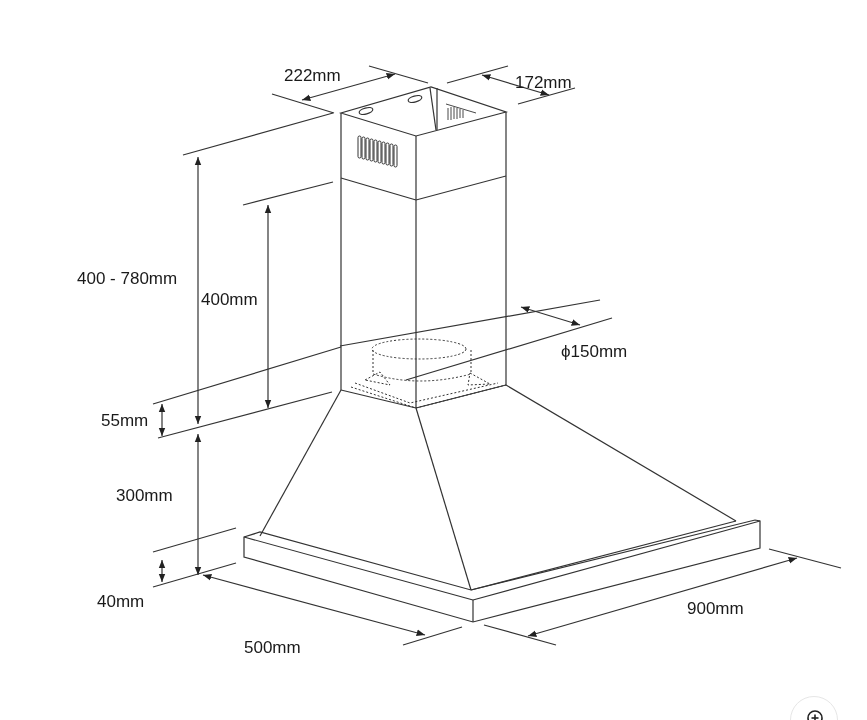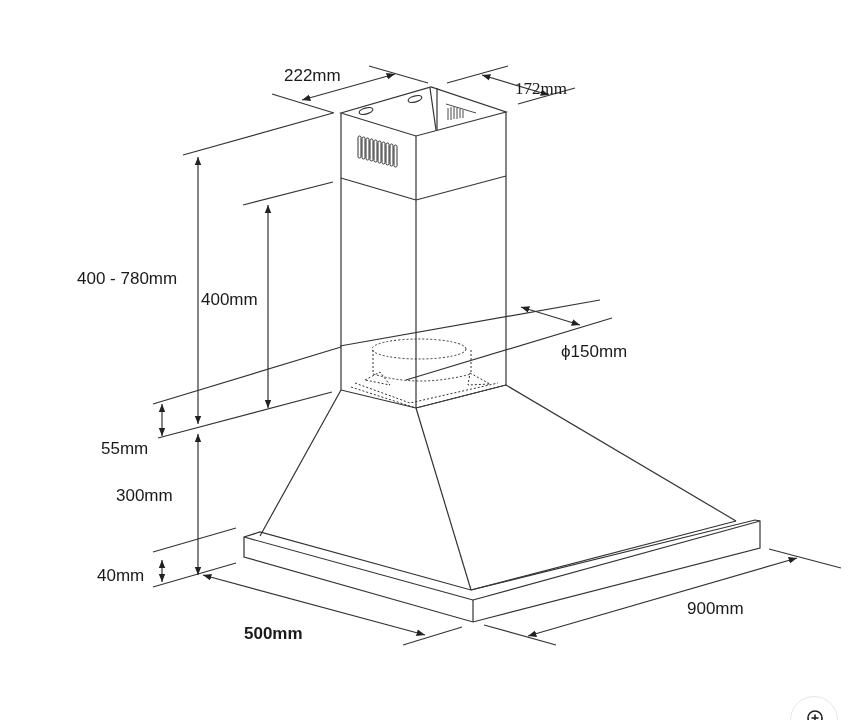--- a/index.html
+++ b/index.html
@@ -122,28 +122,28 @@
       <line x1="203" y1="575" x2="425" y2="635" marker-start="url(#arr)" marker-end="url(#arr)"></line>
       <line x1="403" y1="645" x2="462" y2="627"></line>
 
       <line x1="484" y1="625" x2="556" y2="645"></line>
       <line x1="528" y1="636" x2="797" y2="558" marker-start="url(#arr)" marker-end="url(#arr)"></line>
       <line x1="769" y1="549" x2="841" y2="568"></line>
     </g>
   </svg>
 
   <div class="lbl" style="left:284px;top:67px;">222mm</div>
-  <div class="lbl" style="left:515px;top:80px;font-family:Liberation Serif, serif;">172mm</div>
+  <div class="lbl" style="left:515px;top:74px;">172mm</div>
   <div class="lbl" style="left:77px;top:270px;text-align:right;">400 - 780mm</div>
   <div class="lbl" style="left:201px;top:291px;text-align:center;">400mm</div>
   <div class="lbl" style="left:561px;top:295px;margin-top:48px;">ϕ150mm</div>
-  <div class="lbl" style="left:101px;top:412px;margin-top:28px;">55mm</div>
+  <div class="lbl" style="left:101px;top:412px;">55mm</div>
   <div class="lbl" style="left:116px;top:487px;">300mm</div>
-  <div class="lbl" style="left:97px;top:567px;">40mm</div>
-  <div class="lbl" style="left:244px;top:625px;font-weight:bold;">500mm</div>
+  <div class="lbl" style="left:97px;top:593px;">40mm</div>
+  <div class="lbl" style="left:244px;top:639px;">500mm</div>
   <div class="lbl" style="left:687px;top:600px;text-align:right;">900mm</div>
 </div>
 
 <div class="zoom-btn">
   <svg width="18" height="18" viewBox="0 0 18 18">
     <circle cx="9" cy="9" r="7" fill="none" stroke="#222" stroke-width="1.6"></circle>
     <line x1="9" y1="5.5" x2="9" y2="12.5" stroke="#222" stroke-width="1.6"></line>
     <line x1="5.5" y1="9" x2="12.5" y2="9" stroke="#222" stroke-width="1.6"></line>
   </svg>
 </div>

